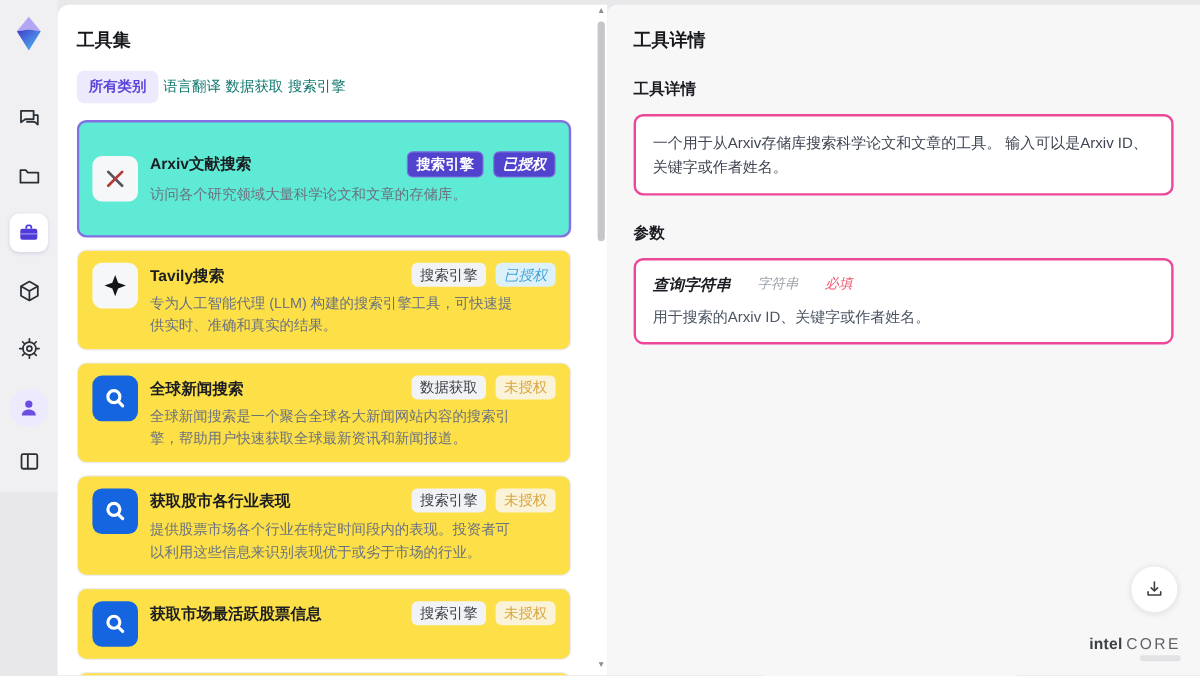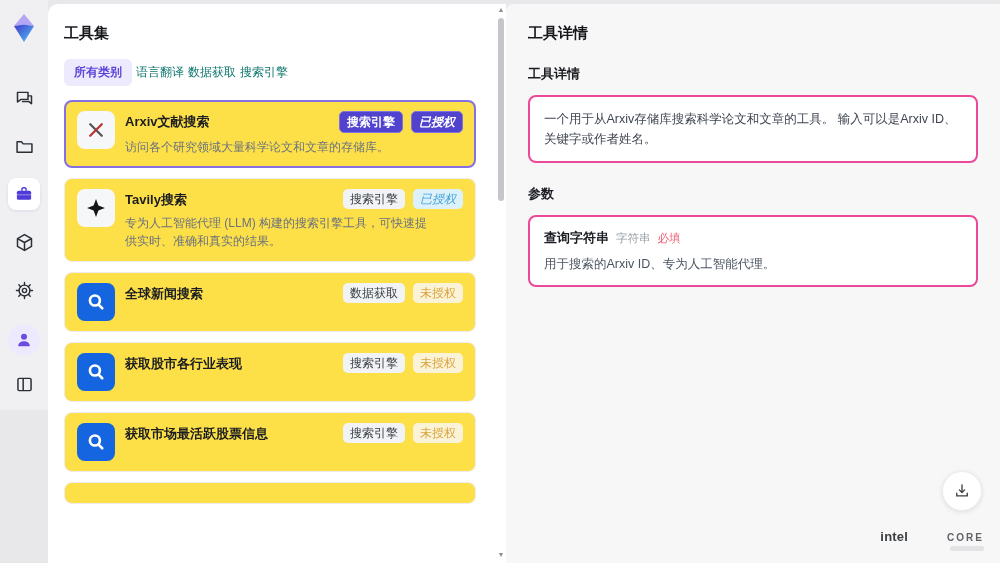--- a/index.html
+++ b/index.html
@@ -23,21 +23,21 @@
   .page-title { font-size:15px; font-weight:bold; color:#17181c; margin:6px 0 16px; }
 
   .tabs { display:flex; gap:4px; margin-bottom:14px; }
   .tab { font-size:12px; color:#0f766e; padding:5px 0; border-radius:6px; cursor:pointer; white-space:nowrap; }
   .tab.active { background:#eceafc; color:#5b45d9; font-weight:bold; padding:5px 10px; }
 
   .tool-scroll { position:relative; flex:1; overflow:hidden; padding-right:14px; }
   .tool-list { display:flex; flex-direction:column; gap:10px; }
 
   .tool-card { display:flex; gap:10px; background:#fde047; border:1px solid #ececf0; border-radius:8px; padding:10px 12px; cursor:pointer; }
-  .tool-card.selected { border:2px solid #8470e2; background:#fde047; padding:9px 11px; }
+  .tool-card.selected { border:2px solid #8470e2; background:#5eead4; padding:24px 11px;align-items:center; }
   .tool-icon { width:38px; height:38px; border-radius:8px; background:#f6f7f8; display:flex; align-items:center; justify-content:center; flex-shrink:0; overflow:hidden; }
   .tool-icon.blue { background:#1565e0; }
   .tool-main { flex:1; min-width:0; }
   .tool-head { display:flex; align-items:flex-start; }
   .tool-name { font-size:13px; font-weight:bold; color:#1b1d22; flex:1; padding-top:2px; }
   .badges { display:flex; gap:8px; flex-shrink:0; }
   .badge { font-size:12px; line-height:1; padding:4px 7px; border-radius:5px; white-space:nowrap; }
   .badge-cat { background:#f2f3f5; color:#3c4148; }
   .badge-status.authorized { background:#ddf1fb; color:#44a3da;font-style:italic; }
   .badge-status.unauthorized { background:#fbf3d8; color:#d9a43e; }
@@ -50,32 +50,32 @@
   .vscroll .arrow.up { top:2px; }
   .vscroll .arrow.down { bottom:2px; }
   .vscroll .thumb { position:absolute; left:2px; top:14px; width:6px; height:183px; background:#c6c6ca; border-radius:3px; cursor:pointer; }
 
   
   .detail-pane { flex:1; background:#f7f7f8; border-radius:8px 0 0 0; padding:16px 22px; position:relative; }
   .detail-title { font-size:15px; font-weight:bold; color:#17181c; margin:4px 0 22px; }
   .section-heading { font-size:13px; font-weight:bold; color:#1b1d22; margin-bottom:12px; }
   .detail-card { background:#ffffff; border:2px solid #ec4899; border-radius:8px; padding:12px 14px; margin-bottom:22px; }
   .intro-text { font-size:12.5px; color:#3f4551; line-height:1.6; }
-  .param-head { display:flex; align-items:center; gap:7px; }
+  .param-head { display:flex; align-items:flex-start; gap:22px;font-style:italic; }
   .param-name { font-size:13px; font-weight:bold; color:#1b1d22; }
   .param-type { font-size:11.5px; color:#9aa0a8; }
   .param-required { font-size:11.5px; color:#ee5d73; }
   .param-desc { font-size:12.5px; color:#4b5563; margin-top:9px; }
 
   
   .fab-download { position:absolute; right:18px; bottom:52px; width:40px; height:40px; border-radius:50%; background:#ffffff; border:1px solid #ededf0; box-shadow:0 1px 5px rgba(0,0,0,.10); display:flex; align-items:center; justify-content:center; cursor:pointer; }
   .brand { position:absolute; right:16px; bottom:12px; text-align:center; }
   .brand-row { display:flex; align-items:baseline; gap:3px; }
   .brand-intel { font-size:13px; font-weight:bold; color:#3c4043; letter-spacing:.2px; text-transform:lowercase; }
-  .brand-core { font-size:10px; font-weight:bold; color:#5f6368; letter-spacing:2px; text-transform:uppercase;margin-left:36px; }
+  .brand-core { font-size:13px; font-weight:normal; color:#5f6368; letter-spacing:2px; text-transform:uppercase; }
   .brand-smudge { width:34px; height:5px; background:#e3e3e6; border-radius:2px; margin:2px 0 0 auto; }
 </style>
 </head>
 <body>
 
 <div class="app">
 
   <div class="rail">
     <div class="logo">
       <svg width="26" height="30" viewBox="0 0 26 30">
@@ -196,37 +196,39 @@
                 </svg>
               </div>
     <div class="tool-main">
       <div class="tool-head">
         <span class="tool-name">全球新闻搜索</span>
         <span class="badges">
           <span class="badge badge-cat">数据获取</span>
           <span class="badge badge-status unauthorized">未授权</span>
         </span>
       </div>
+      <div class="tool-desc">全球新闻搜索是一个聚合全球各大新闻网站内容的搜索引擎，帮助用户快速获取全球最新资讯和新闻报道。</div>
     </div>
   </div>
             <div class="tool-card">
     <div class="tool-icon blue">
                 <svg width="22" height="22" viewBox="0 0 30 30" fill="none" stroke="#ffffff" stroke-width="3.6" stroke-linecap="round">
                   <circle cx="13.5" cy="13" r="6.8"></circle>
                   <line x1="18.5" y1="18.5" x2="23.5" y2="23.5"></line>
                 </svg>
               </div>
     <div class="tool-main">
       <div class="tool-head">
         <span class="tool-name">获取股市各行业表现</span>
         <span class="badges">
           <span class="badge badge-cat">搜索引擎</span>
           <span class="badge badge-status unauthorized">未授权</span>
         </span>
       </div>
+      <div class="tool-desc">提供股票市场各个行业在特定时间段内的表现。投资者可以利用这些信息来识别表现优于或劣于市场的行业。</div>
     </div>
   </div>
             <div class="tool-card">
     <div class="tool-icon blue">
                 <svg width="22" height="22" viewBox="0 0 30 30" fill="none" stroke="#ffffff" stroke-width="3.6" stroke-linecap="round">
                   <circle cx="13.5" cy="13" r="6.8"></circle>
                   <line x1="18.5" y1="18.5" x2="23.5" y2="23.5"></line>
                 </svg>
               </div>
     <div class="tool-main">
@@ -260,21 +262,21 @@
       </div>
       <div class="section-heading">参数</div>
       <div class="detail-card">
         <div>
             <div class="param">
     <div class="param-head">
       <span class="param-name">查询字符串</span>
       <span class="param-type">字符串</span>
       <span class="param-required">必填</span>
     </div>
-    <div class="param-desc">用于搜索的Arxiv ID、专为人工智能代理。</div>
+    <div class="param-desc">用于搜索的Arxiv ID、关键字或作者姓名。</div>
   </div>
           </div>
       </div>
 
       <div class="fab-download">
         <svg width="18" height="18" viewBox="0 0 24 24" fill="none" stroke="#3c4043" stroke-width="1.8" stroke-linecap="round" stroke-linejoin="round">
           <path d="M12 4v9"></path>
             <path d="M8.5 10.5L12 14l3.5-3.5"></path>
             <path d="M5 15v3.5h14V15"></path>
         </svg>

